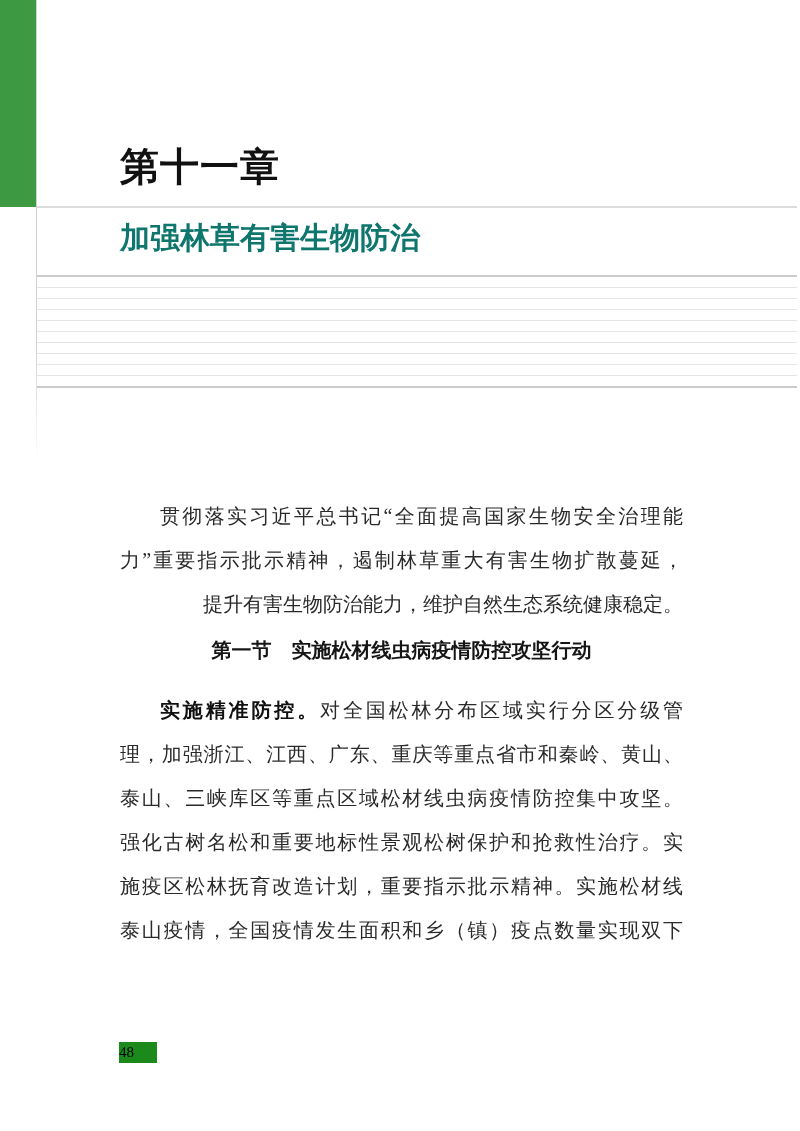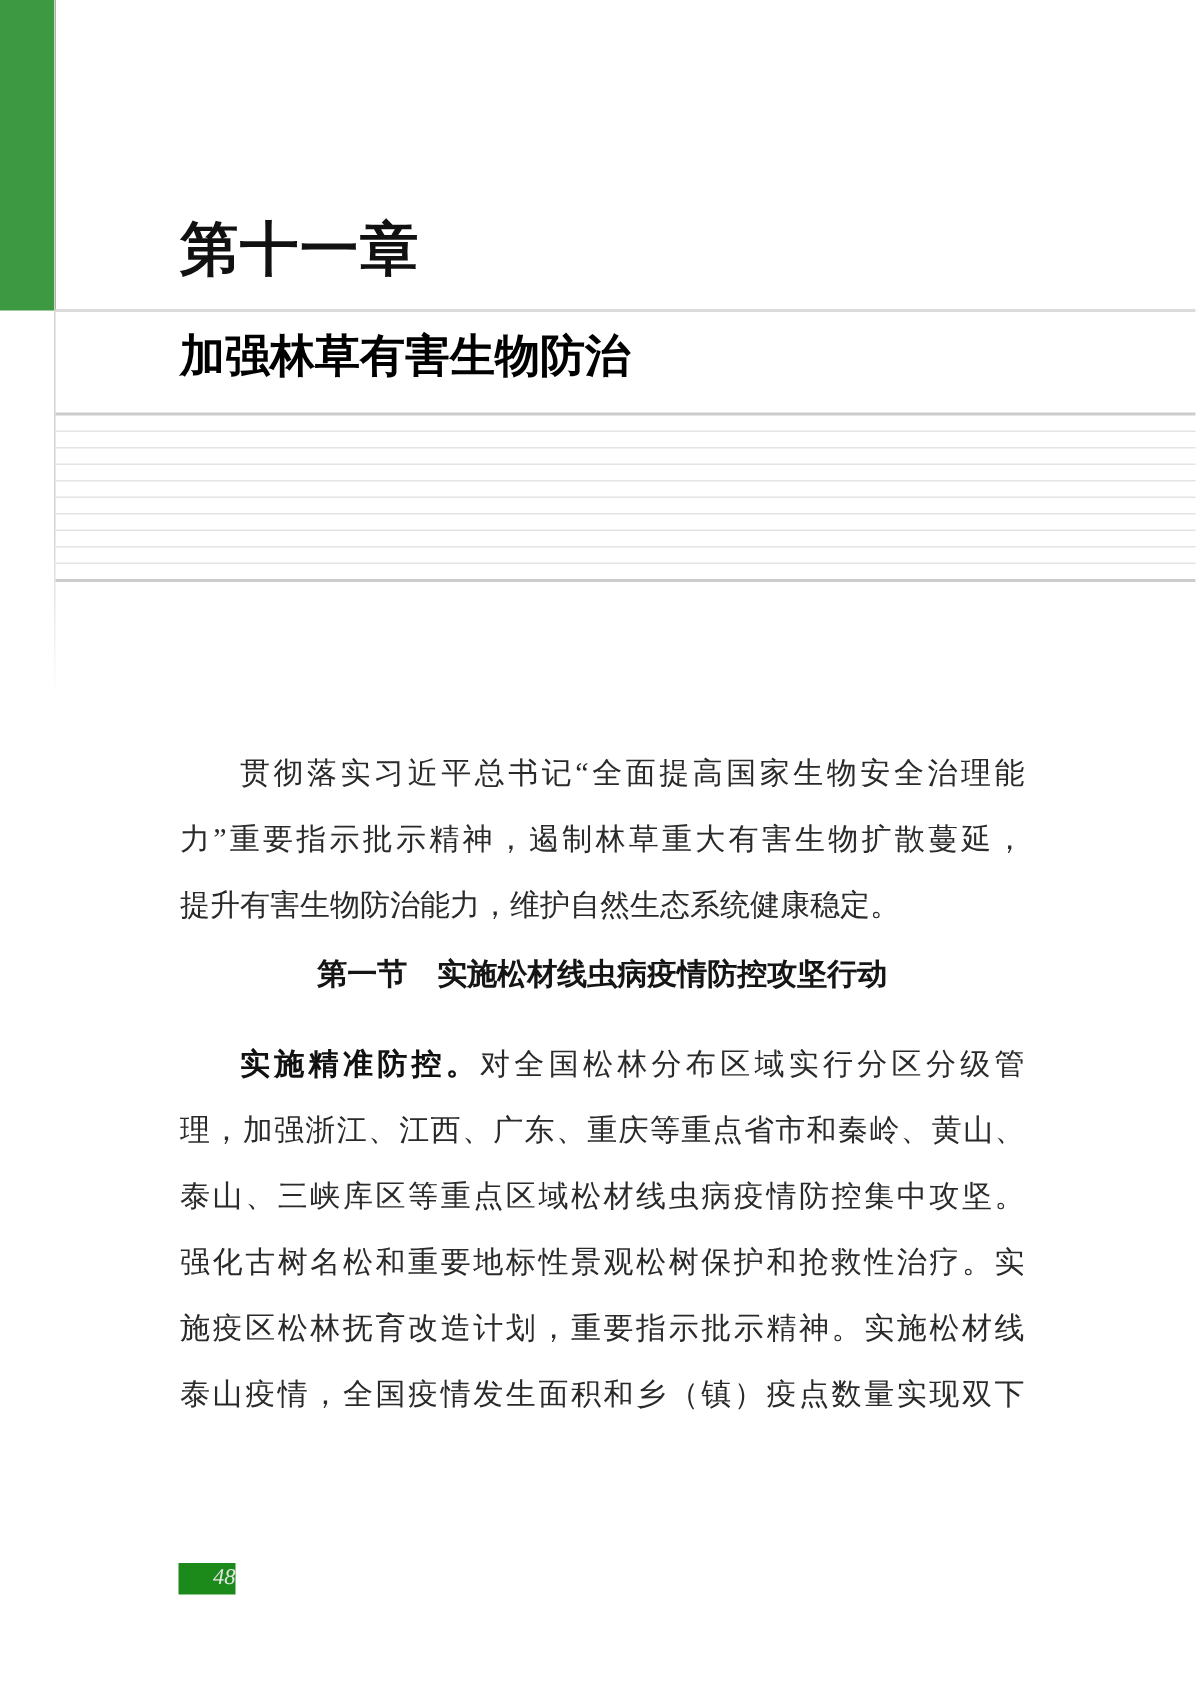--- a/index.html
+++ b/index.html
@@ -43,21 +43,21 @@
     font-weight: bold;
     letter-spacing: 1px;
     color: #111;
     line-height: 1.1;
   }
   .chapter-title {
     position: absolute;
     left: 120px; top: 221px;
     font-size: 30px;
     font-weight: bold;
-    color: #000000;
+    color: #0f766e;
     line-height: 1.15;
   }
 
   
   .ruled {
     position: absolute;
     left: 37px; top: 275px;
     width: 760px; height: 113px;
     display: flex;
     flex-direction: column;
@@ -77,21 +77,21 @@
   .body-text {
     position: absolute;
     left: 120px; top: 494px;
     width: 563px;
     font-size: 20px;
     color: #2a2a2a;
   }
   .tline {
     line-height: 44px;
     height: 44px;
-    text-align: left;
+    text-align: right;
     white-space: nowrap;
   }
   .tline.just {
     white-space: normal;
     text-align: justify;
     text-align-last: justify;
     text-justify: inter-character;
   }
   .tline.ind {
     text-indent: 40px;
@@ -113,26 +113,25 @@
   .para2 {
     margin-top: 16px;
   }
 
   
   .page-badge {
     position: absolute;
     left: 119px; top: 1042px;
     width: 38px; height: 21px;
     background: var(--badge-green, #1b8a1b);
-    color: #e5e5e5;
+    color: #000000;
     font-size: 15px;
     line-height: 21px;
-    text-align: right;
+    text-align: left;
     font-family: "Liberation Serif", "DejaVu Serif", serif;
-    font-style: italic;
   }
 </style>
 </head>
 <body>
 
 <div class="page">
 
   <div class="green-bar"></div>
   <div class="vrule"></div>
 

